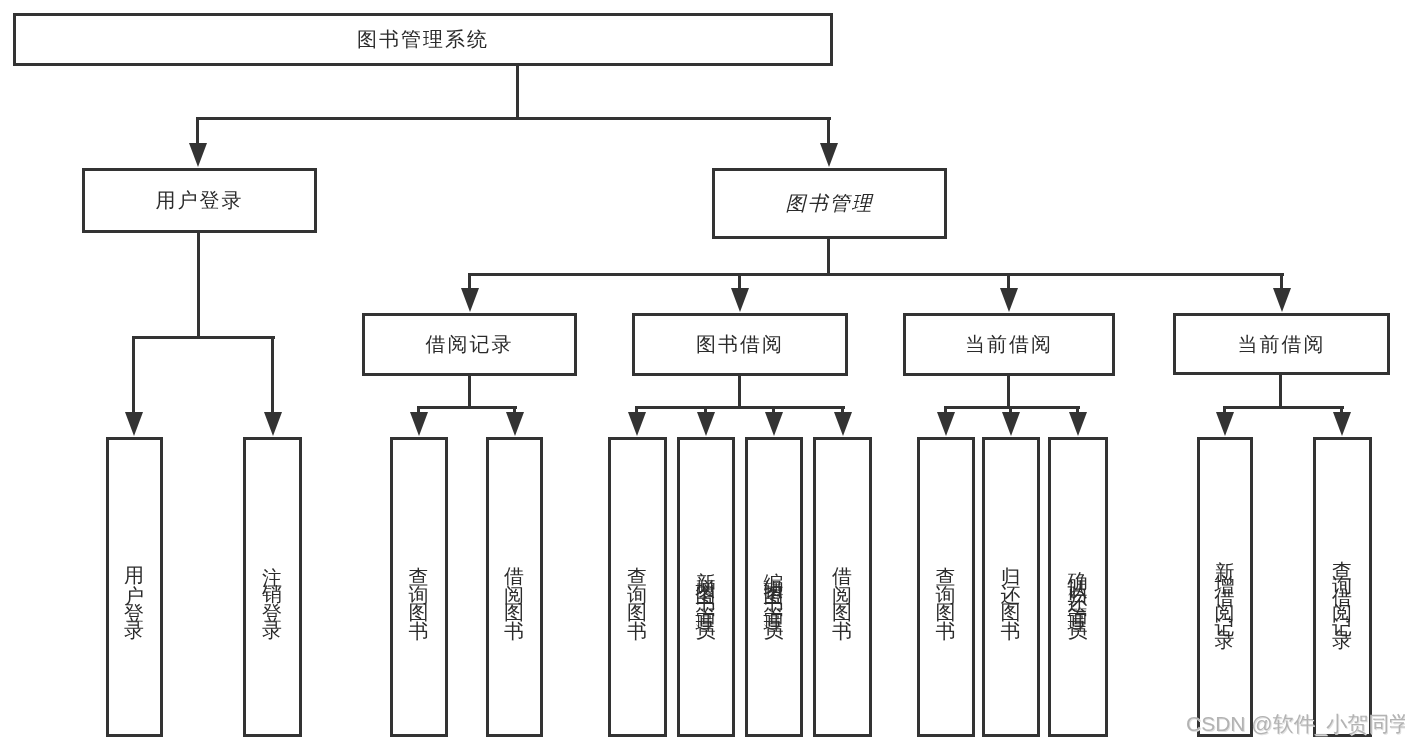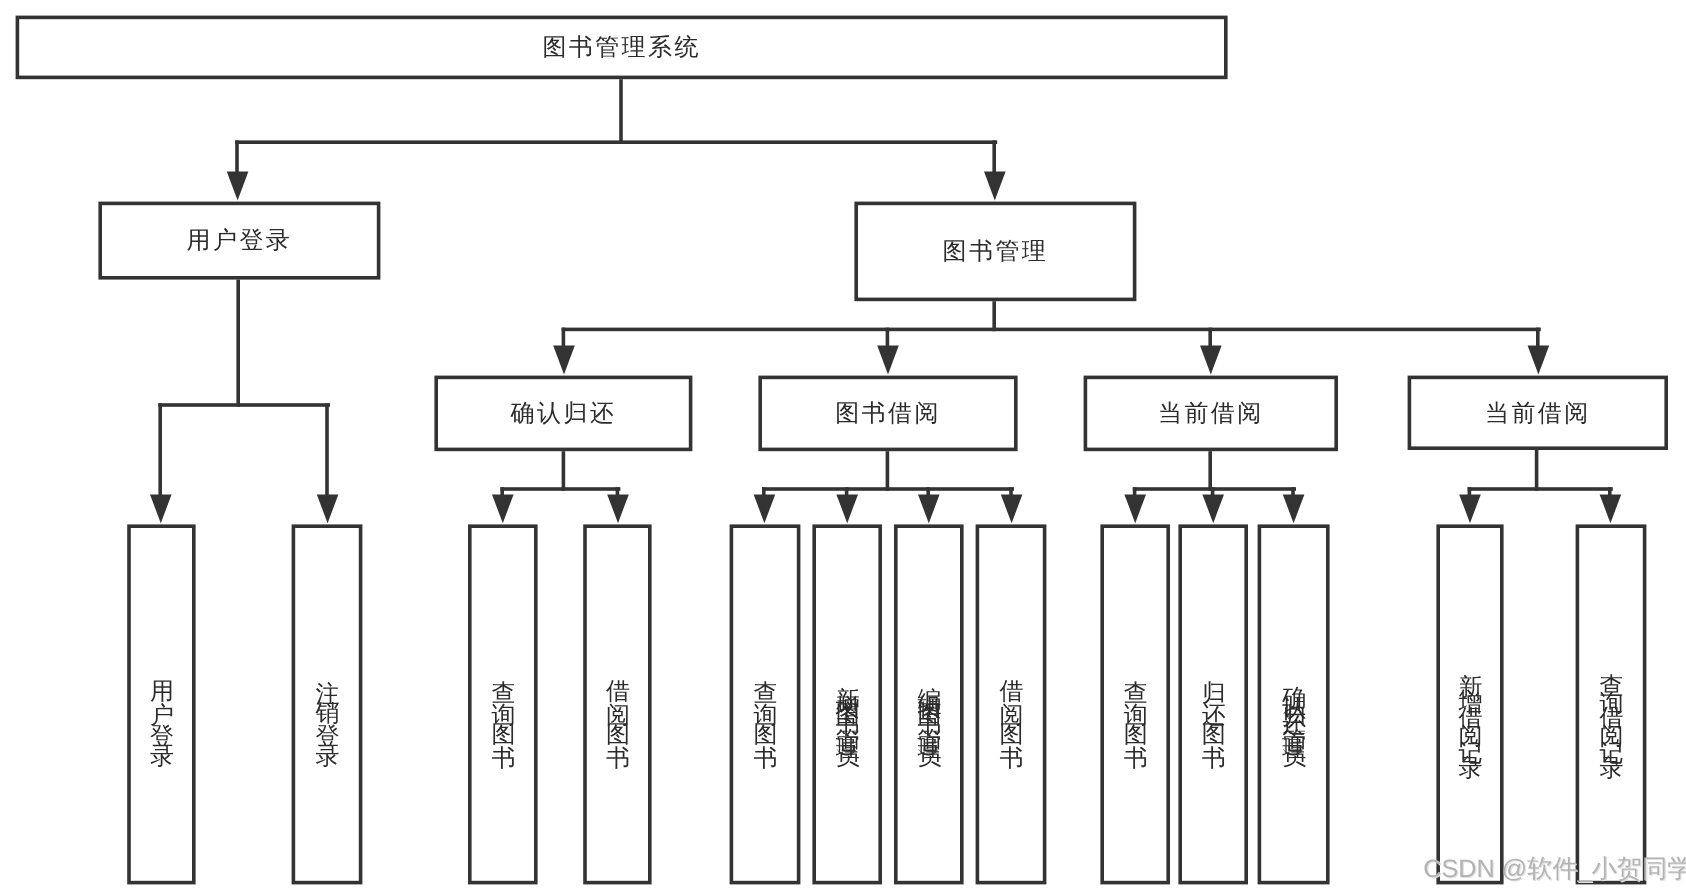--- a/index.html
+++ b/index.html
@@ -61,31 +61,31 @@
     text-shadow: 1px 1px 0 #e2e2e2;
     white-space: nowrap;
     z-index: 10;
   }
 </style>
 </head>
 <body>
 
 <div id="canvas" style="--line: #333333; --text: #2b2b2b; --watermark: #b3b3b3;">
   <div class="watermark">CSDN @软件_小贺同学</div>
-<div class="node" style="left: 13px; top: 13px; width: 1010px; height: 53px;">
+<div class="node" style="left: 13px; top: 13px; width: 820px; height: 53px;">
       <span class="lbl">图书管理系统</span>
     </div>
     <div class="node" style="left: 82px; top: 168px; width: 235px; height: 65px;">
       <span class="lbl">用户登录</span>
     </div>
-    <div class="node" style="left: 712px; top: 168px; width: 235px; height: 83px;">
+    <div class="node" style="left: 712px; top: 168px; width: 235px; height: 71px; font-style: italic;">
       <span class="lbl">图书管理</span>
     </div>
     <div class="node" style="left: 362px; top: 313px; width: 215px; height: 63px;">
-      <span class="lbl">确认归还</span>
+      <span class="lbl">借阅记录</span>
     </div>
     <div class="node" style="left: 632px; top: 313px; width: 216px; height: 63px;">
       <span class="lbl">图书借阅</span>
     </div>
     <div class="node" style="left: 903px; top: 313px; width: 212px; height: 63px;">
       <span class="lbl">当前借阅</span>
     </div>
     <div class="node" style="left: 1173px; top: 313px; width: 217px; height: 62px;">
       <span class="lbl">当前借阅</span>
     </div>

